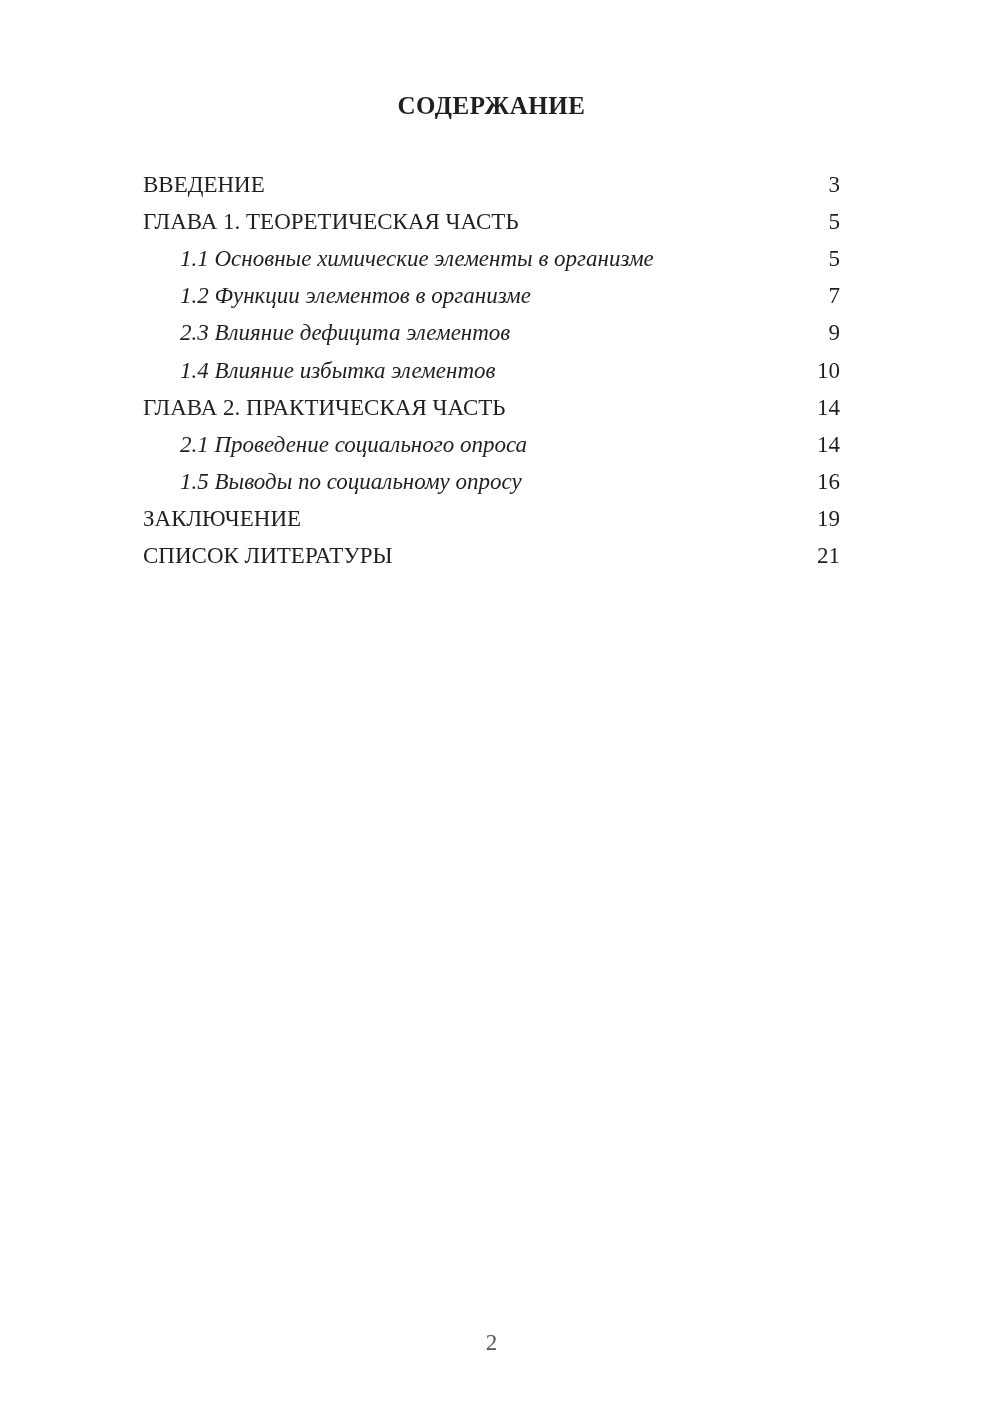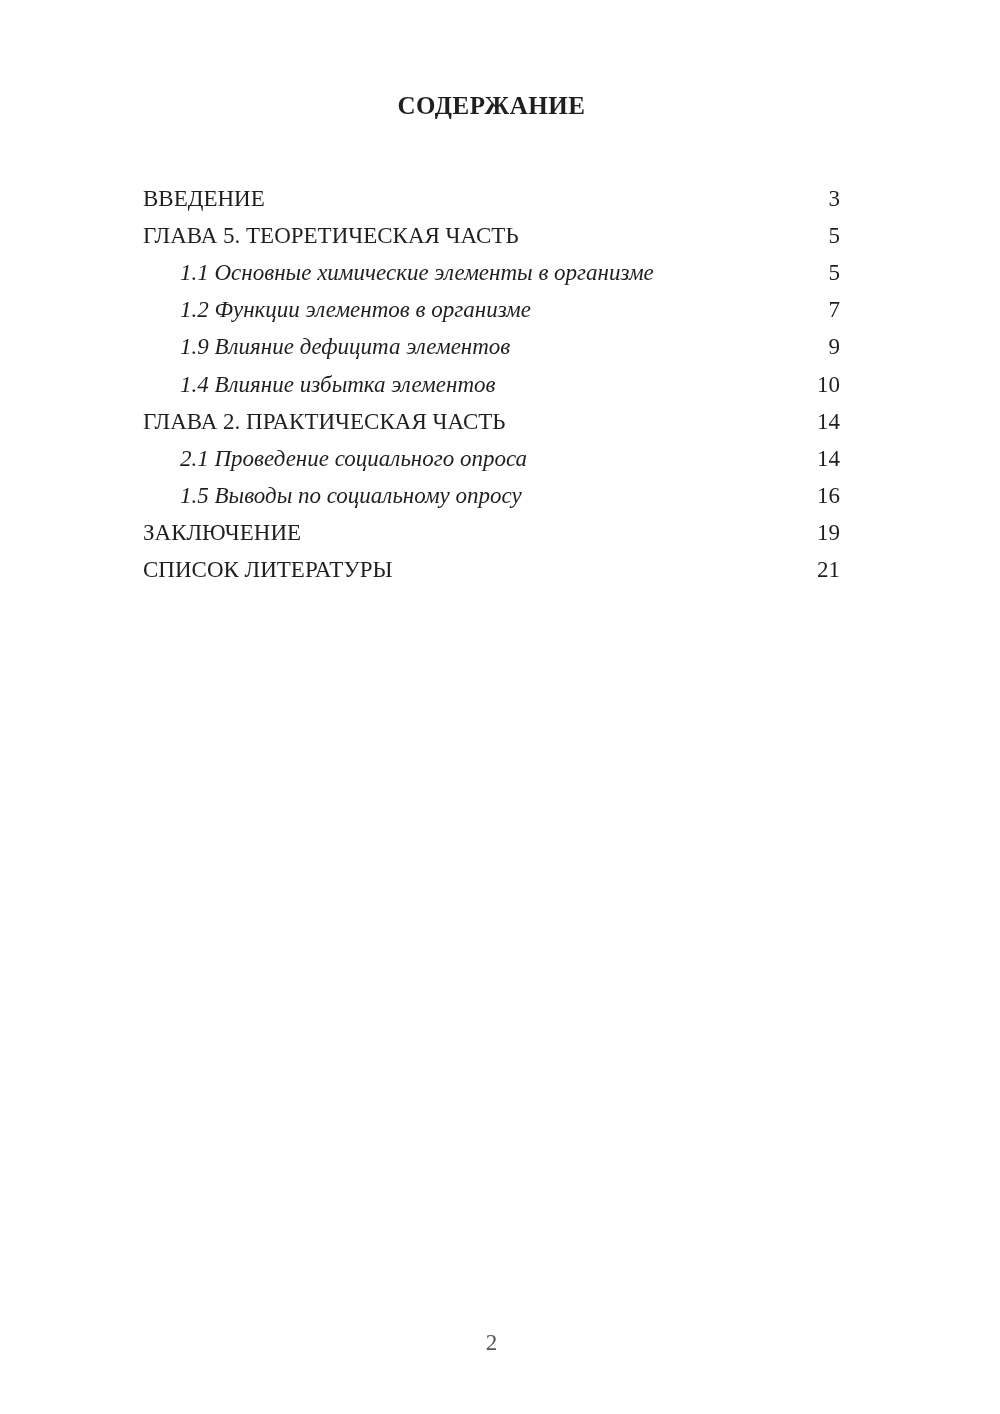--- a/index.html
+++ b/index.html
@@ -22,21 +22,21 @@
     left: 143px;
     right: 84px;
     text-align: center;
     font-size: 25px;
     font-weight: bold;
     letter-spacing: 0.5px;
     line-height: 28px;
   }
   .toc {
     position: absolute;
-    top: 180px;
+    top: 166px;
     left: 143px;
     right: 84px;
   }
   .toc-row {
     display: flex;
     align-items: center;
     justify-content: space-between;
     height: 37.2px;
     font-size: 23px;
   }
@@ -68,33 +68,33 @@
 <div class="page">
 
   <div class="doc-title">СОДЕРЖАНИЕ</div>
 
   <div class="toc">
       <div class="toc-row level-0">
       <span class="label">ВВЕДЕНИЕ</span>
       <span class="pageno">3</span>
     </div>
       <div class="toc-row level-0">
-      <span class="label">ГЛАВА 5. ТЕОРЕТИЧЕСКАЯ ЧАСТЬ</span>
+      <span class="label">ГЛАВА 1. ТЕОРЕТИЧЕСКАЯ ЧАСТЬ</span>
       <span class="pageno">5</span>
     </div>
       <div class="toc-row level-1">
       <span class="label">1.1 Основные химические элементы в организме</span>
       <span class="pageno">5</span>
     </div>
       <div class="toc-row level-1">
       <span class="label">1.2 Функции элементов в организме</span>
       <span class="pageno">7</span>
     </div>
       <div class="toc-row level-1">
-      <span class="label">1.9 Влияние дефицита элементов</span>
+      <span class="label">2.3 Влияние дефицита элементов</span>
       <span class="pageno">9</span>
     </div>
       <div class="toc-row level-1">
       <span class="label">1.4 Влияние избытка элементов</span>
       <span class="pageno">10</span>
     </div>
       <div class="toc-row level-0">
       <span class="label">ГЛАВА 2. ПРАКТИЧЕСКАЯ ЧАСТЬ</span>
       <span class="pageno">14</span>
     </div>

